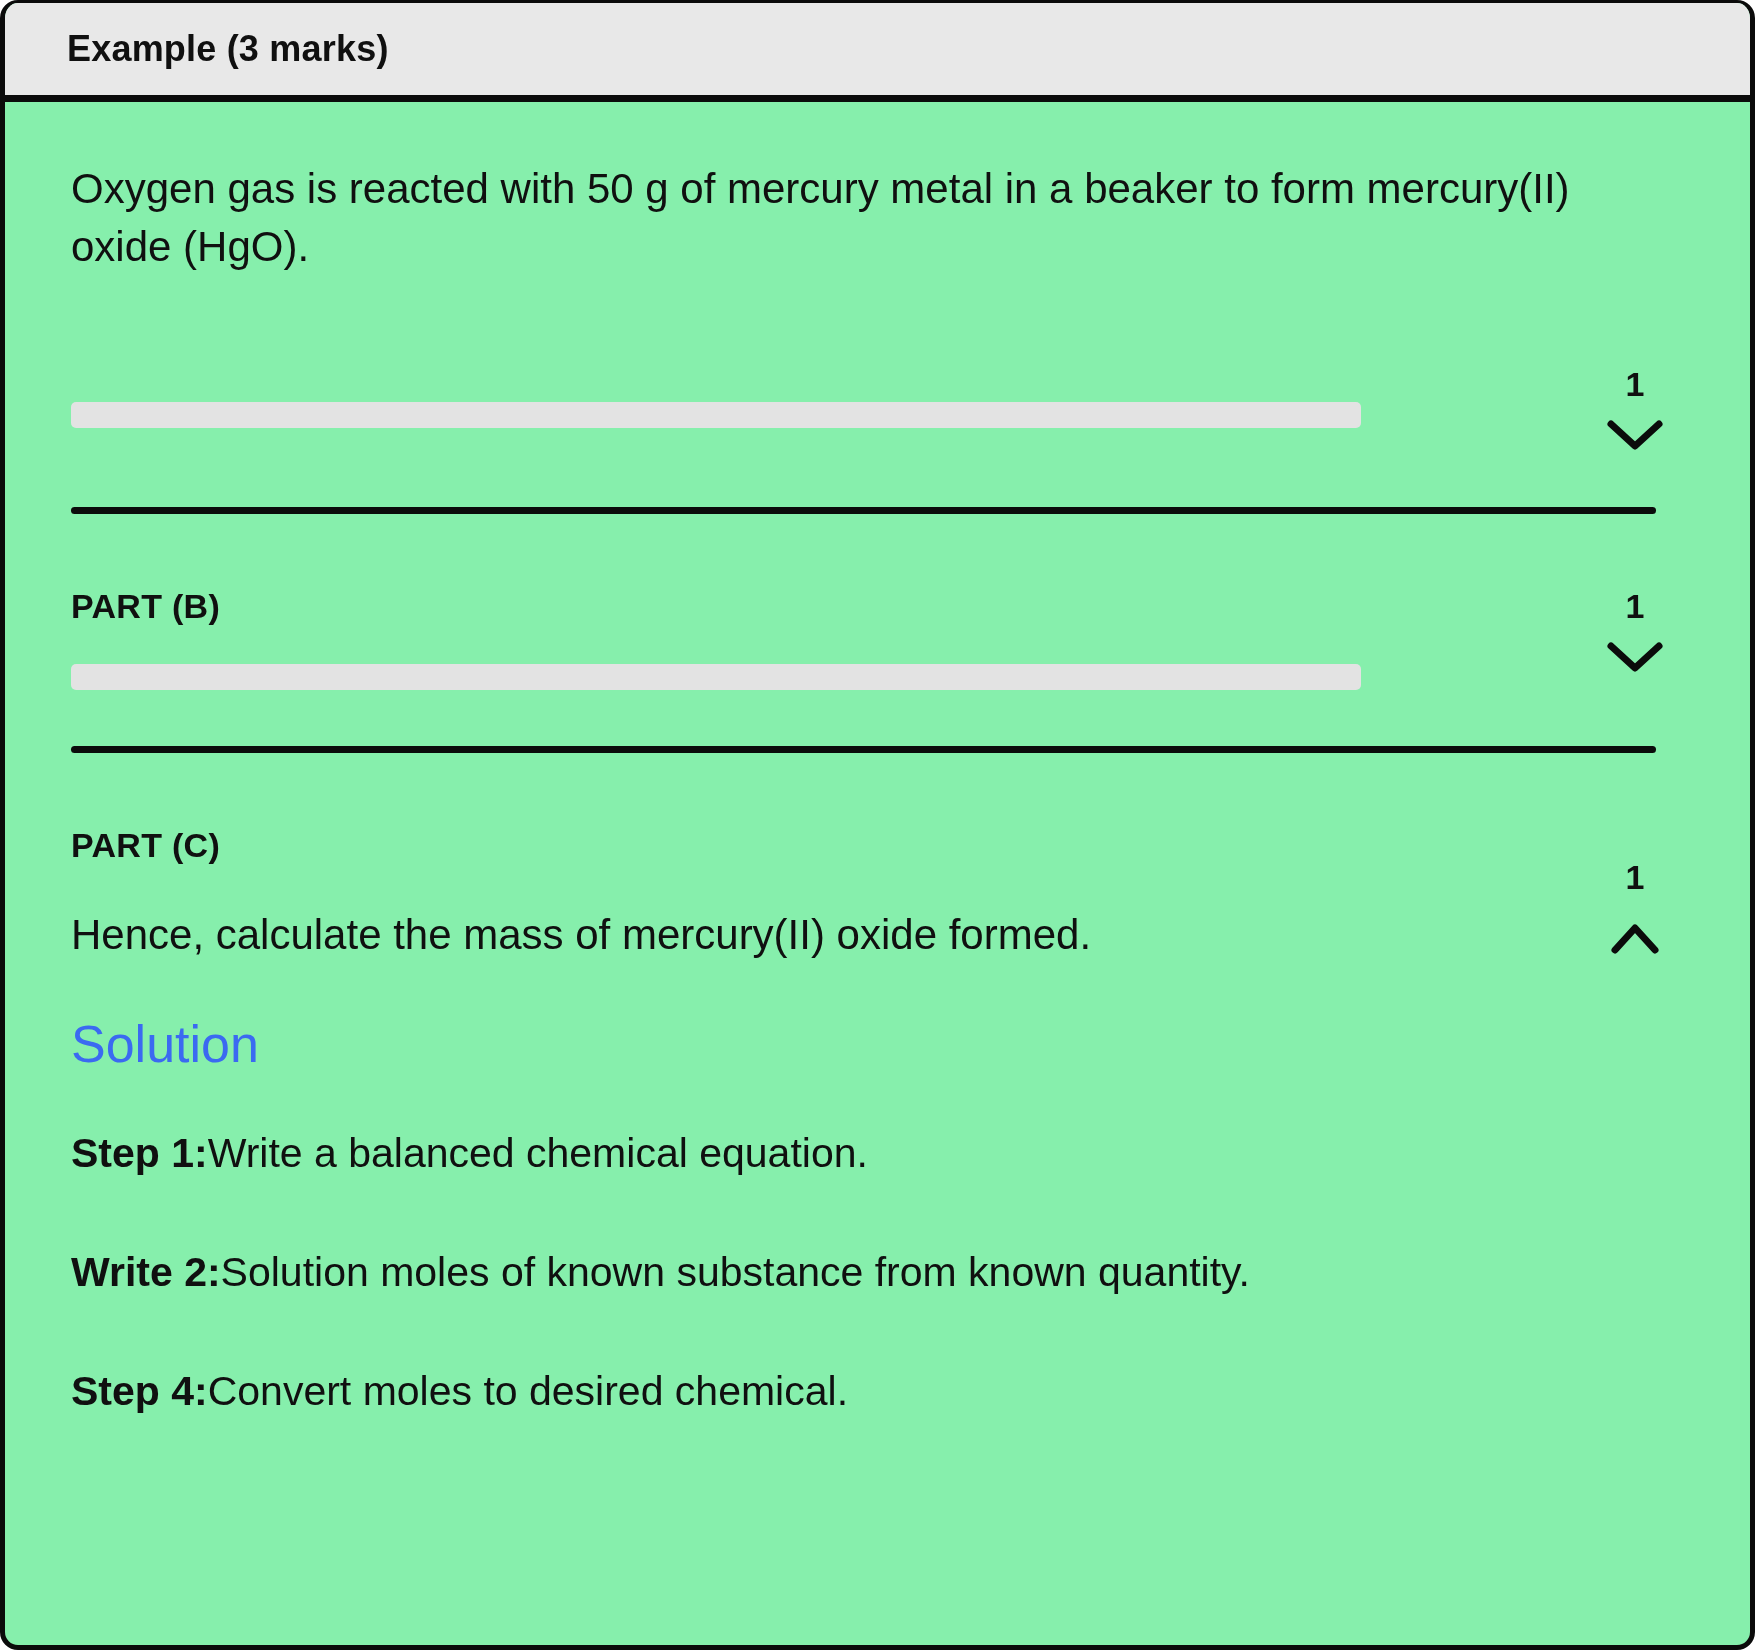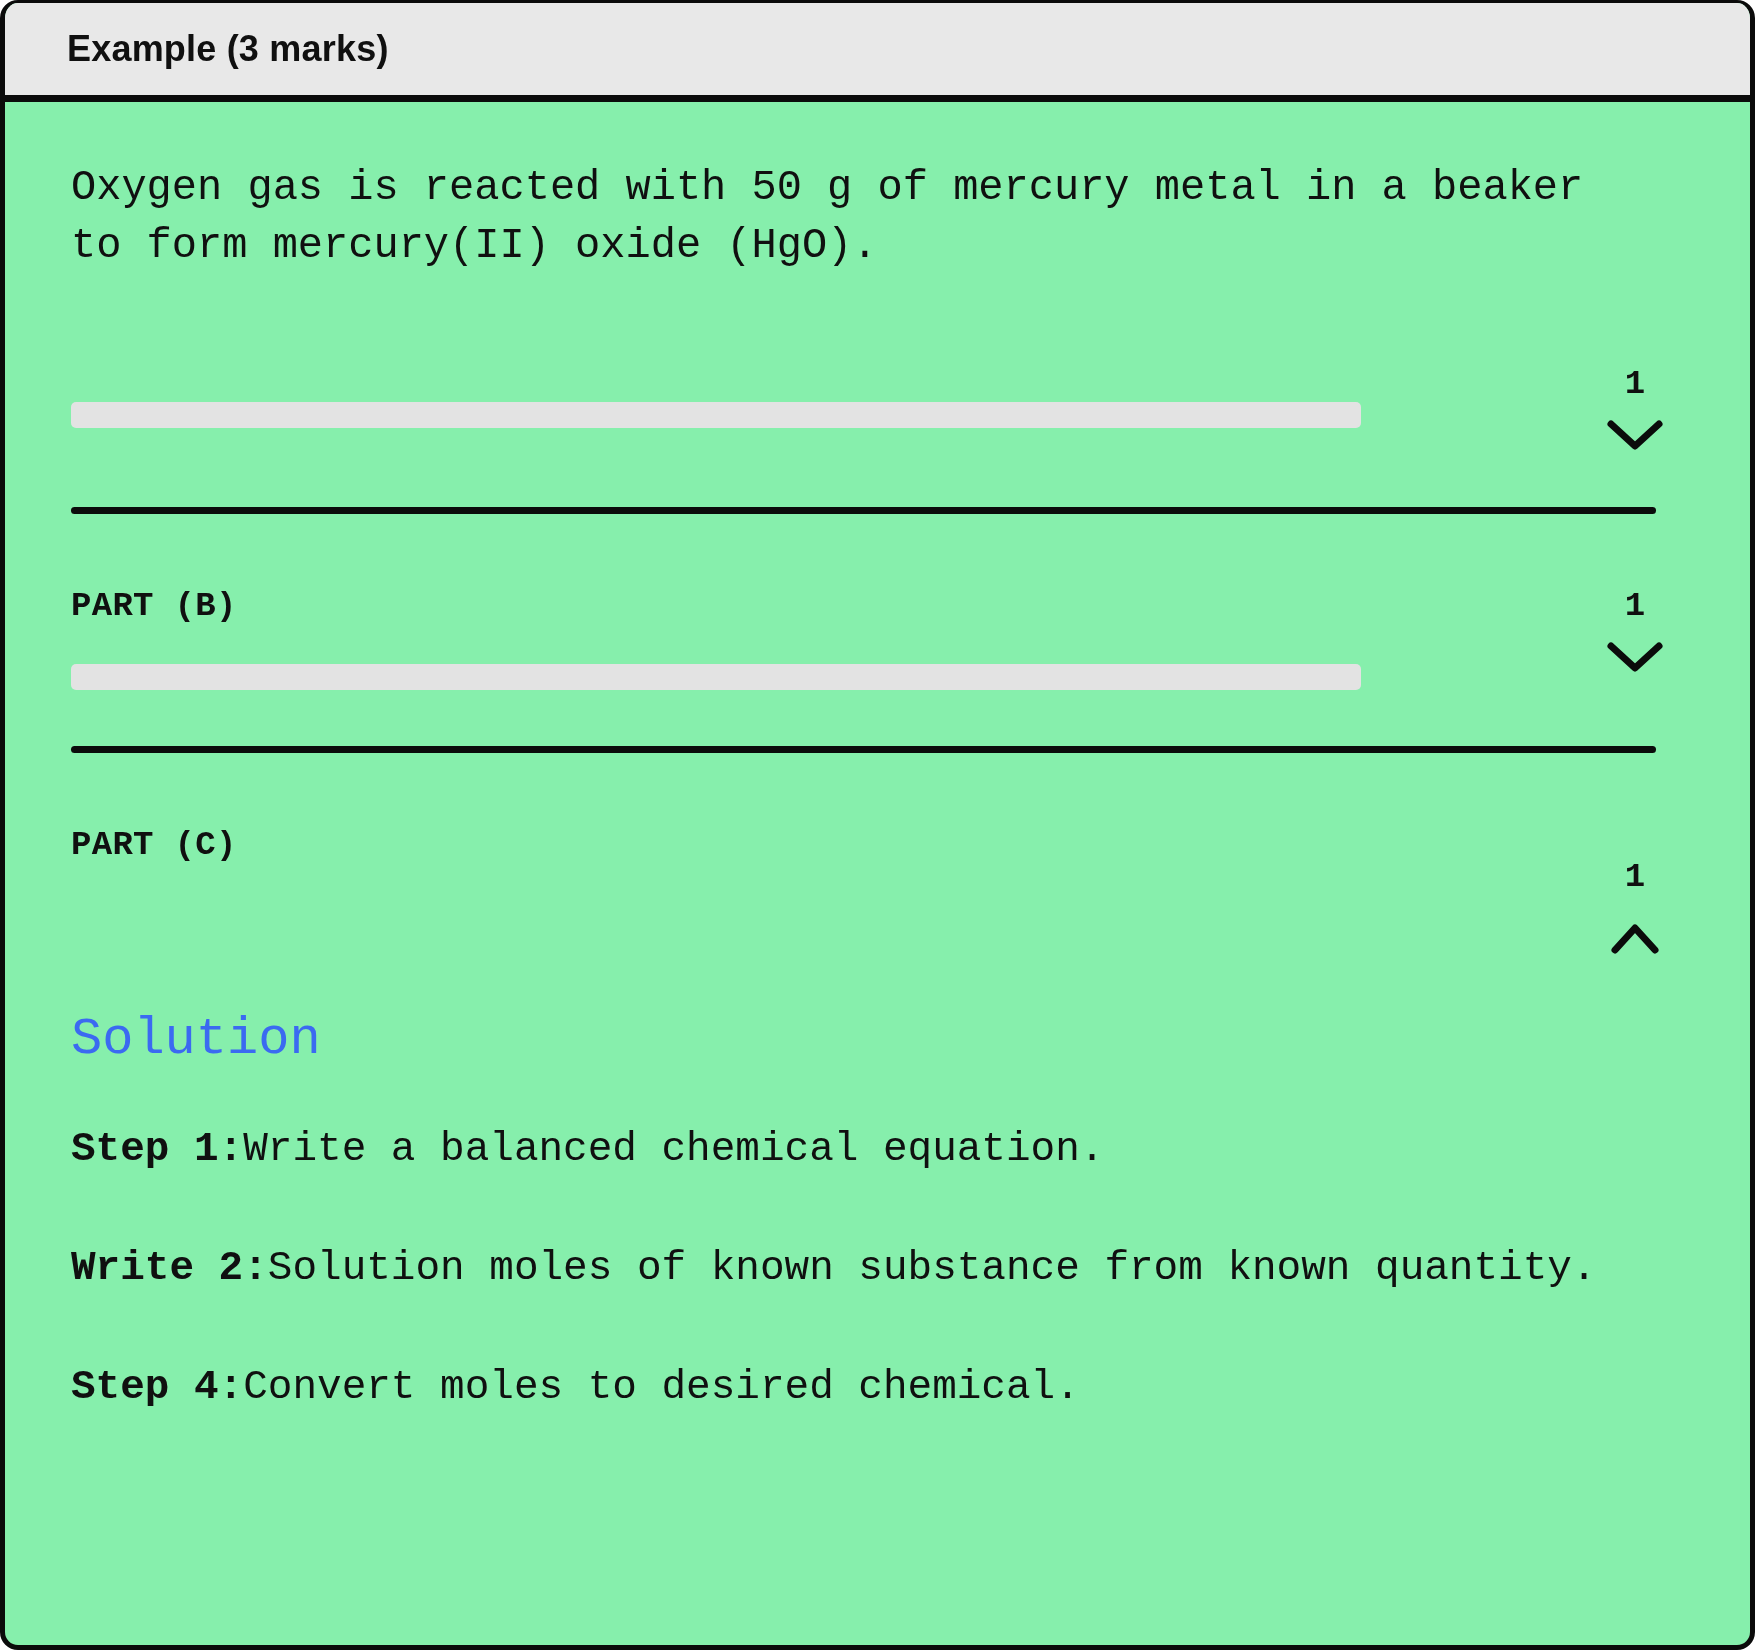--- a/index.html
+++ b/index.html
@@ -33,21 +33,20 @@
     display:flex; align-items:center;
     padding:0 62px;
   }
   .card-title{
     font-size:36px; font-weight:700; letter-spacing:0.2px;
   }
   .card-body{
     flex:1 1 auto;
     padding:58px 66px 8px 66px;
     overflow:hidden;
-    font-family:Liberation Mono, monospace;
   }
   .intro{
     font-size:42px; font-weight:400; line-height:1.38;
     max-width:1560px;
   }
   .part{ margin:0; }
   .part-a{ margin-top:88px; }
   .part-row{
     display:flex; justify-content:space-between; align-items:flex-start;
   }
@@ -141,20 +140,21 @@
         </div>
       </div>
     </section>
 
     <div class="divider"></div>
 
     <section class="part part-c">
       <div class="part-row">
         <div class="part-main">
           <div class="part-label">PART (C)</div>
+          <p class="question">Hence, calculate the mass of mercury(II) oxide formed.</p>
         </div>
         <div class="part-side">
           <div class="marks">1</div>
           <svg class="chev" width="50" height="32" viewBox="0 0 50 32">
             <polyline points="5,27 25,5 45,27" fill="none" stroke="#0b0b0b" stroke-width="7" stroke-linecap="round" stroke-linejoin="round"></polyline>
           </svg>
         </div>
       </div>
 
       <h2 class="solution-heading">Solution</h2>

